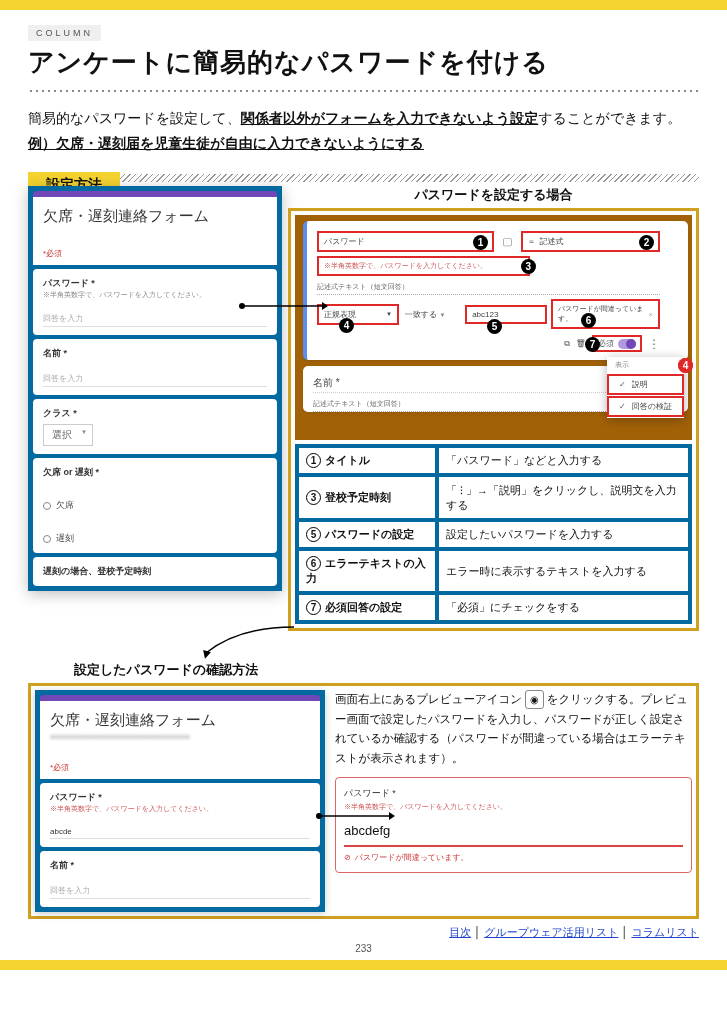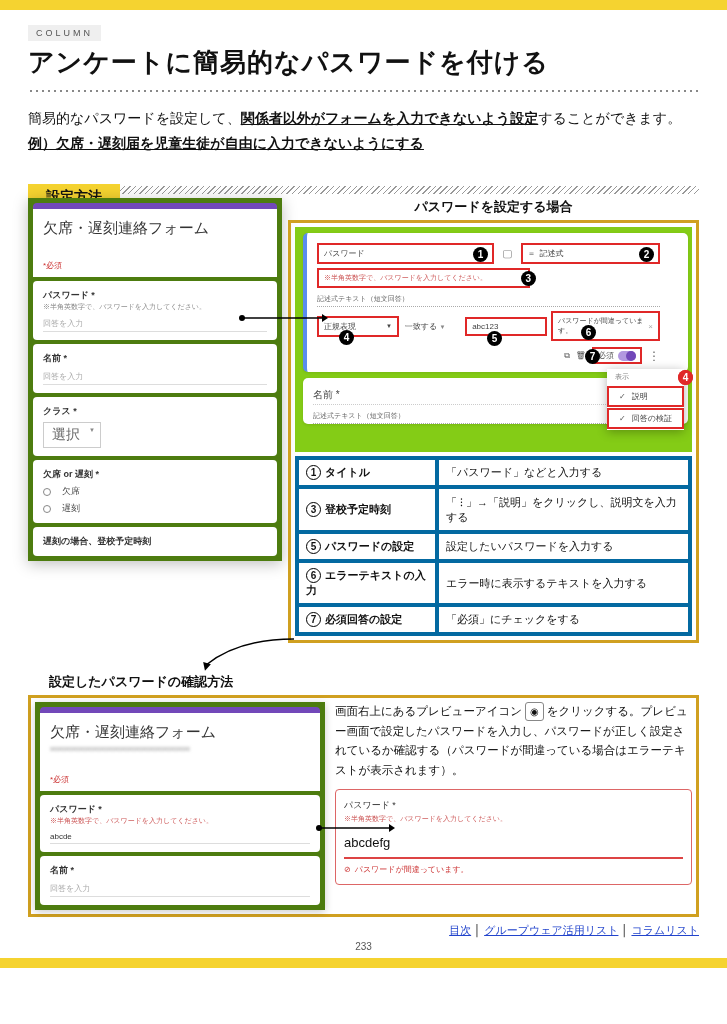--- a/index.html
+++ b/index.html
@@ -6,58 +6,58 @@
   body{width:727px;font-family:"Hiragino Sans","Yu Gothic","Meiryo",sans-serif;background:#fff;color:#111;font-size:13px}
   .page{border-top:10px solid #f5d330;border-bottom:10px solid #f5d330;padding:14px 28px 6px}
   .col-label{display:inline-block;background:#efefef;font-size:9px;letter-spacing:3px;padding:3px 8px;color:#555;margin-bottom:4px}
   h1{font-size:26px;font-weight:700;margin-bottom:10px;letter-spacing:1px}
   .dots{height:2px;background-image:radial-gradient(circle,#888 1px,transparent 1px);background-size:6px 2px;margin:4px 0 14px}
   .gforms{display:flex;align-items:center;gap:10px;margin-bottom:10px}
   .gforms-icon{width:32px;height:32px;background:#7248b9;border-radius:4px;display:flex;align-items:center;justify-content:center}
   .gforms-icon .lines{width:16px;height:14px;display:flex;flex-direction:column;justify-content:space-between}
   .gforms-icon .lines span{height:2px;background:#fff}
   .gforms-title{font-size:20px;font-weight:700}
-  .intro{font-size:14px;line-height:1.8;margin-bottom:28px}
+  .intro{font-size:14px;line-height:1.8;margin-bottom:16px}
   .u{text-decoration:underline;font-weight:700}
   .section-label{display:inline-block;background:#f5d330;padding:4px 18px;font-size:14px;font-weight:700;margin-bottom:6px;position:relative}
   .hatch{height:8px;background:repeating-linear-gradient(135deg,#999 0,#999 1px,transparent 1px,transparent 4px);margin:-30px 0 4px;width:100%}
   .r1{display:flex;gap:6px;align-items:flex-start}
-  .mini-form1{width:254px;box-shadow:0 3px 14px rgba(0,0,0,.25);background:#4d7c0f;padding:5px;font-size:9px;color:#444}
+  .mini-form1{width:254px;box-shadow:0 3px 14px rgba(0,0,0,.25);background:#0369a1;padding:5px;font-size:9px;color:#444}
   .mf-top{border-top:6px solid #7248b9;background:#fff;border-radius:4px 4px 0 0;padding:10px 10px 6px}
   .mf-card{background:#fff;border-radius:4px;padding:8px 10px;margin-top:4px}
   .mf-title{font-size:15px;color:#333}
   .mf-req{color:#c33;font-size:8px;margin-top:22px}
   .mf-lab{font-size:9px;color:#333;font-weight:600}
   .mf-sub{font-size:7px;color:#888}
-  .mf-inp{font-size:8px;color:#aaa;border-bottom:1px solid #ddd;padding:2px 0;margin-top:4px}
-  .mf-sel{border:1px solid #ccc;display:inline-block;padding:3px 20px 3px 8px;font-size:14px;color:#666;margin-top:4px;position:relative}
+  .mf-inp{font-size:8px;color:#aaa;border-bottom:1px solid #ddd;padding:2px 0;margin-top:11px}
+  .mf-sel{border:1px solid #ccc;display:inline-block;padding:3px 20px 3px 8px;font-size:10px;color:#666;margin-top:4px;position:relative}
   .mf-sel::after{content:"▼";font-size:6px;position:absolute;right:5px;top:4px;color:#888}
-  .radio{display:flex;gap:11px;align-items:center;margin-top:4px}
+  .radio{display:flex;gap:5px;align-items:center;margin-top:20px}
   .radio .o{width:8px;height:8px;border:1px solid #888;border-radius:50%;flex:none}
   .gold{border:3px solid #d0a020;padding:4px;flex:1}
   .r1-title{text-align:center;font-size:13px;font-weight:700;margin-bottom:4px}
-  .editor{background:#84cc16;padding:6px 4px 6px 8px;position:relative;font-size:8px;color:#444}
+  .editor{background:#a16207;padding:6px 4px 6px 8px;position:relative;font-size:8px;color:#444}
   .ed-card{background:#fff;border-radius:5px;padding:10px 10px 8px;margin-bottom:6px;box-shadow:0 1px 3px rgba(0,0,0,.1)}
   .ed-row{display:flex;gap:6px;align-items:center}
   .red{border:2px solid #e02828;padding:3px 5px;display:flex;align-items:center;position:relative}
   .num{background:#000;color:#fff;border-radius:50%;width:15px;height:15px;display:inline-flex;align-items:center;justify-content:center;font-size:10px;font-weight:700;position:absolute}
   .side{position:absolute;right:5px;top:12px;width:22px;background:#fff;border:1px solid #ddd;border-radius:12px;display:flex;flex-direction:column;align-items:center;gap:8px;padding:6px 0;font-size:10px;color:#666}
   .drop{font-size:7px;color:#666;border-bottom:1px dotted #aaa;padding:2px 0;margin:4px 0}
   .ed-bot{display:flex;justify-content:flex-end;gap:6px;align-items:center;margin-top:6px;font-size:8px;color:#555}
   .tog{width:18px;height:10px;background:#b298e0;border-radius:5px;position:relative}
   .tog::after{content:"";position:absolute;width:10px;height:10px;background:#7248b9;border-radius:50%;right:0;top:0}
   .vdots{font-size:12px;color:#666}
   .popup{position:absolute;right:4px;bottom:-6px;background:#fff;box-shadow:0 2px 10px rgba(0,0,0,.3);font-size:8px}
   .popup .ph{font-size:7px;color:#888;padding:3px 8px}
   .popup .pi{display:flex;gap:6px;align-items:center;padding:3px 10px;border:2px solid #e02828;margin:1px 0}
   .table{width:100%;border-collapse:collapse;margin-top:4px;font-size:11px}
   .table td{border:4px solid #0369a1;padding:5px 7px;vertical-align:middle}
   .tnum td:first-child{font-weight:700;width:140px}
   .cir{display:inline-flex;width:15px;height:15px;border:1.3px solid #000;border-radius:50%;align-items:center;justify-content:center;font-size:10px;font-weight:700;margin-right:4px}
-  .sec2-title{font-size:13px;font-weight:700;margin:6px 0 4px 21px}
+  .sec2-title{font-size:13px;font-weight:700;margin:6px 0 4px 46px}
   .r2{display:flex;gap:10px}
   .r2 .left{width:290px}
   .r2 .right{flex:1;font-size:11.5px;line-height:1.7}
   .eye{display:inline-block;border:1px solid #888;border-radius:3px;padding:0 4px;font-size:10px;margin:0 3px}
   .err{border:1px solid #d66;border-radius:4px;padding:8px;font-size:9px;margin-top:8px}
   .err .el{color:#333}
   .err .em{color:#c33;font-size:8px;display:flex;gap:4px;align-items:center;margin-top:4px}
   .foot{text-align:right;font-size:11px;margin-top:6px}
   .foot a{color:#24c;text-decoration:underline}
   .pg{text-align:center;font-size:10px;color:#555;margin-top:3px}

